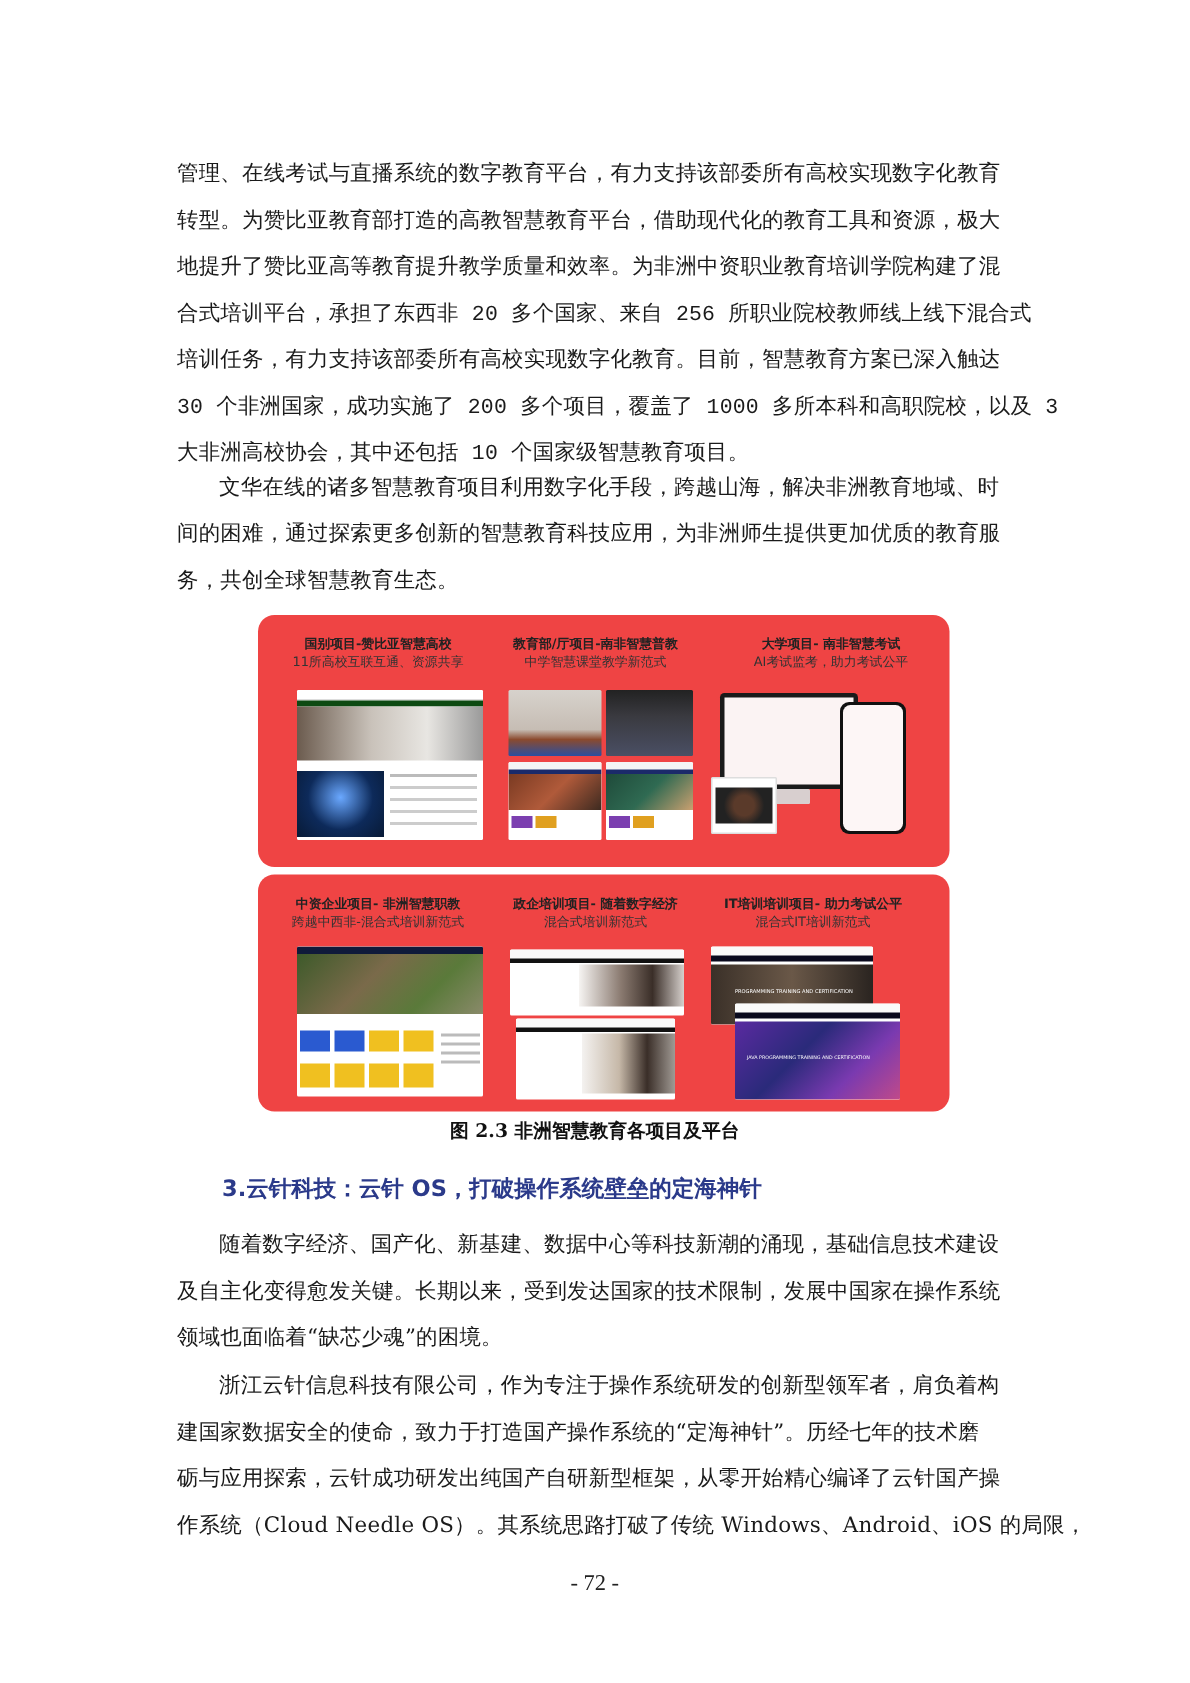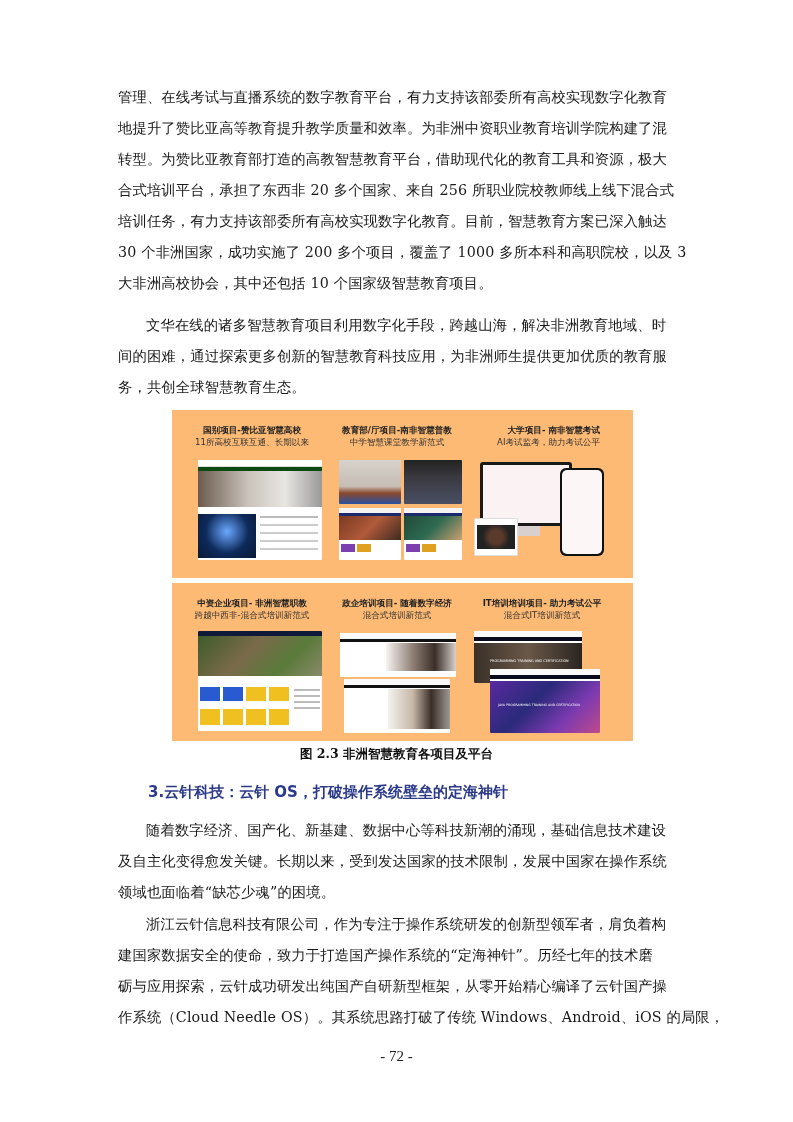--- a/index.html
+++ b/index.html
@@ -4,65 +4,65 @@
 <style>
   html, body { margin:0; padding:0; background:#ffffff; }
   body { width:793px; height:1122px; position:relative; overflow:hidden;
          font-family:"DejaVu Serif","Liberation Serif",serif; color:#1a1a1a; }
   .para { position:absolute; left:118px; width:560px; font-size:14.3px;
           line-height:31px; letter-spacing:0.15px; text-align:justify; margin:0; }
   .para .ln { display:block; white-space:nowrap; }
   .indent { text-indent:28px; }
 
   .figure { position:absolute; left:172px; top:410px; width:449px; height:331px; }
-  .panel { position:absolute; left:0; width:461px; background:#fdba74; }
+  .panel { position:absolute; left:0; width:461px; background:#ef4444;border-radius:11px; }
   .panel.top { top:0; height:168px; }
   .panel.bottom { top:173px; height:158px; }
   .cell { position:absolute; width:140px; text-align:center; font-family:"DejaVu Sans","Liberation Sans",sans-serif; }
   .cell .t1 { font-size:8.6px; font-weight:bold; color:#222; line-height:12px; white-space:nowrap; }
   .cell .t2 { font-size:8.6px; color:#333; line-height:12px; white-space:nowrap; }
   .shot { position:absolute; border-radius:1px; overflow:hidden; }
 
   .caption { position:absolute; left:0; width:793px; top:746px; text-align:center;
              font-family:"DejaVu Serif","Liberation Serif",serif; font-weight:bold; font-size:12.5px; color:#111; }
   .heading { position:absolute; left:148px; top:783px; font-family:"DejaVu Sans","Liberation Sans",sans-serif;
              font-weight:bold; font-size:15px; color:#2b3a8a; white-space:nowrap; }
   .pagenum { position:absolute; top:1048px; left:0; width:793px; text-align:center;
              font-family:Liberation Serif, serif; font-size:15px; color:#222; }
 </style>
 </head>
 <body>
 
-<div class="para" style="top:82px;">
+<div class="para" style="top:102px;font-family:Liberation Mono, monospace;">
   <span class="ln">管理、在线考试与直播系统的数字教育平台，有力支持该部委所有高校实现数字化教育</span>
+  <span class="ln">转型。为赞比亚教育部打造的高教智慧教育平台，借助现代化的教育工具和资源，极大</span>
   <span class="ln">地提升了赞比亚高等教育提升教学质量和效率。为非洲中资职业教育培训学院构建了混</span>
-  <span class="ln">转型。为赞比亚教育部打造的高教智慧教育平台，借助现代化的教育工具和资源，极大</span>
   <span class="ln">合式培训平台，承担了东西非 20 多个国家、来自 256 所职业院校教师线上线下混合式</span>
   <span class="ln">培训任务，有力支持该部委所有高校实现数字化教育。目前，智慧教育方案已深入触达</span>
   <span class="ln">30 个非洲国家，成功实施了 200 多个项目，覆盖了 1000 多所本科和高职院校，以及 3</span>
   <span class="ln">大非洲高校协会，其中还包括 10 个国家级智慧教育项目。</span>
 </div>
 
 <div class="para" style="top:310px;">
   <span class="ln indent">文华在线的诸多智慧教育项目利用数字化手段，跨越山海，解决非洲教育地域、时</span>
   <span class="ln">间的困难，通过探索更多创新的智慧教育科技应用，为非洲师生提供更加优质的教育服</span>
   <span class="ln">务，共创全球智慧教育生态。</span>
 </div>
 
 <div class="figure">
   <div class="panel top">
     <div class="cell" style="left:10px; top:14px;">
       <div class="t1">国别项目-赞比亚智慧高校</div>
-      <div class="t2">11所高校互联互通、长期以来</div>
+      <div class="t2">11所高校互联互通、资源共享</div>
     </div>
     <div class="cell" style="left:155px; top:14px;">
       <div class="t1">教育部/厅项目-南非智慧普教</div>
       <div class="t2">中学智慧课堂教学新范式</div>
     </div>
-    <div class="cell" style="left:288px; top:14px;text-align:right;">
+    <div class="cell" style="left:312px; top:14px;">
       <div class="t1">大学项目- 南非智慧考试</div>
       <div class="t2">AI考试监考，助力考试公平</div>
     </div>
 
     <div class="shot" style="left:26px; top:50px; width:124px; height:100px; background:#fff;">
       <div style="height:6px;background:#fff;border-bottom:1px solid #ddd;"></div>
       <div style="height:4px;background:#0d4a12;"></div>
       <div style="height:36px;background:linear-gradient(90deg,#6b5b4e,#c9c2ba 40%,#e8e6e2 70%,#9a9a9a);"></div>
       <div style="position:absolute;left:0;top:54px;width:58px;height:44px;background:radial-gradient(circle at 50% 40%,#6aa8ff,#0d2a5a 55%,#081a36);"></div>
       <div style="position:absolute;left:62px;top:56px;width:58px;height:2px;background:#bbb;"></div>

